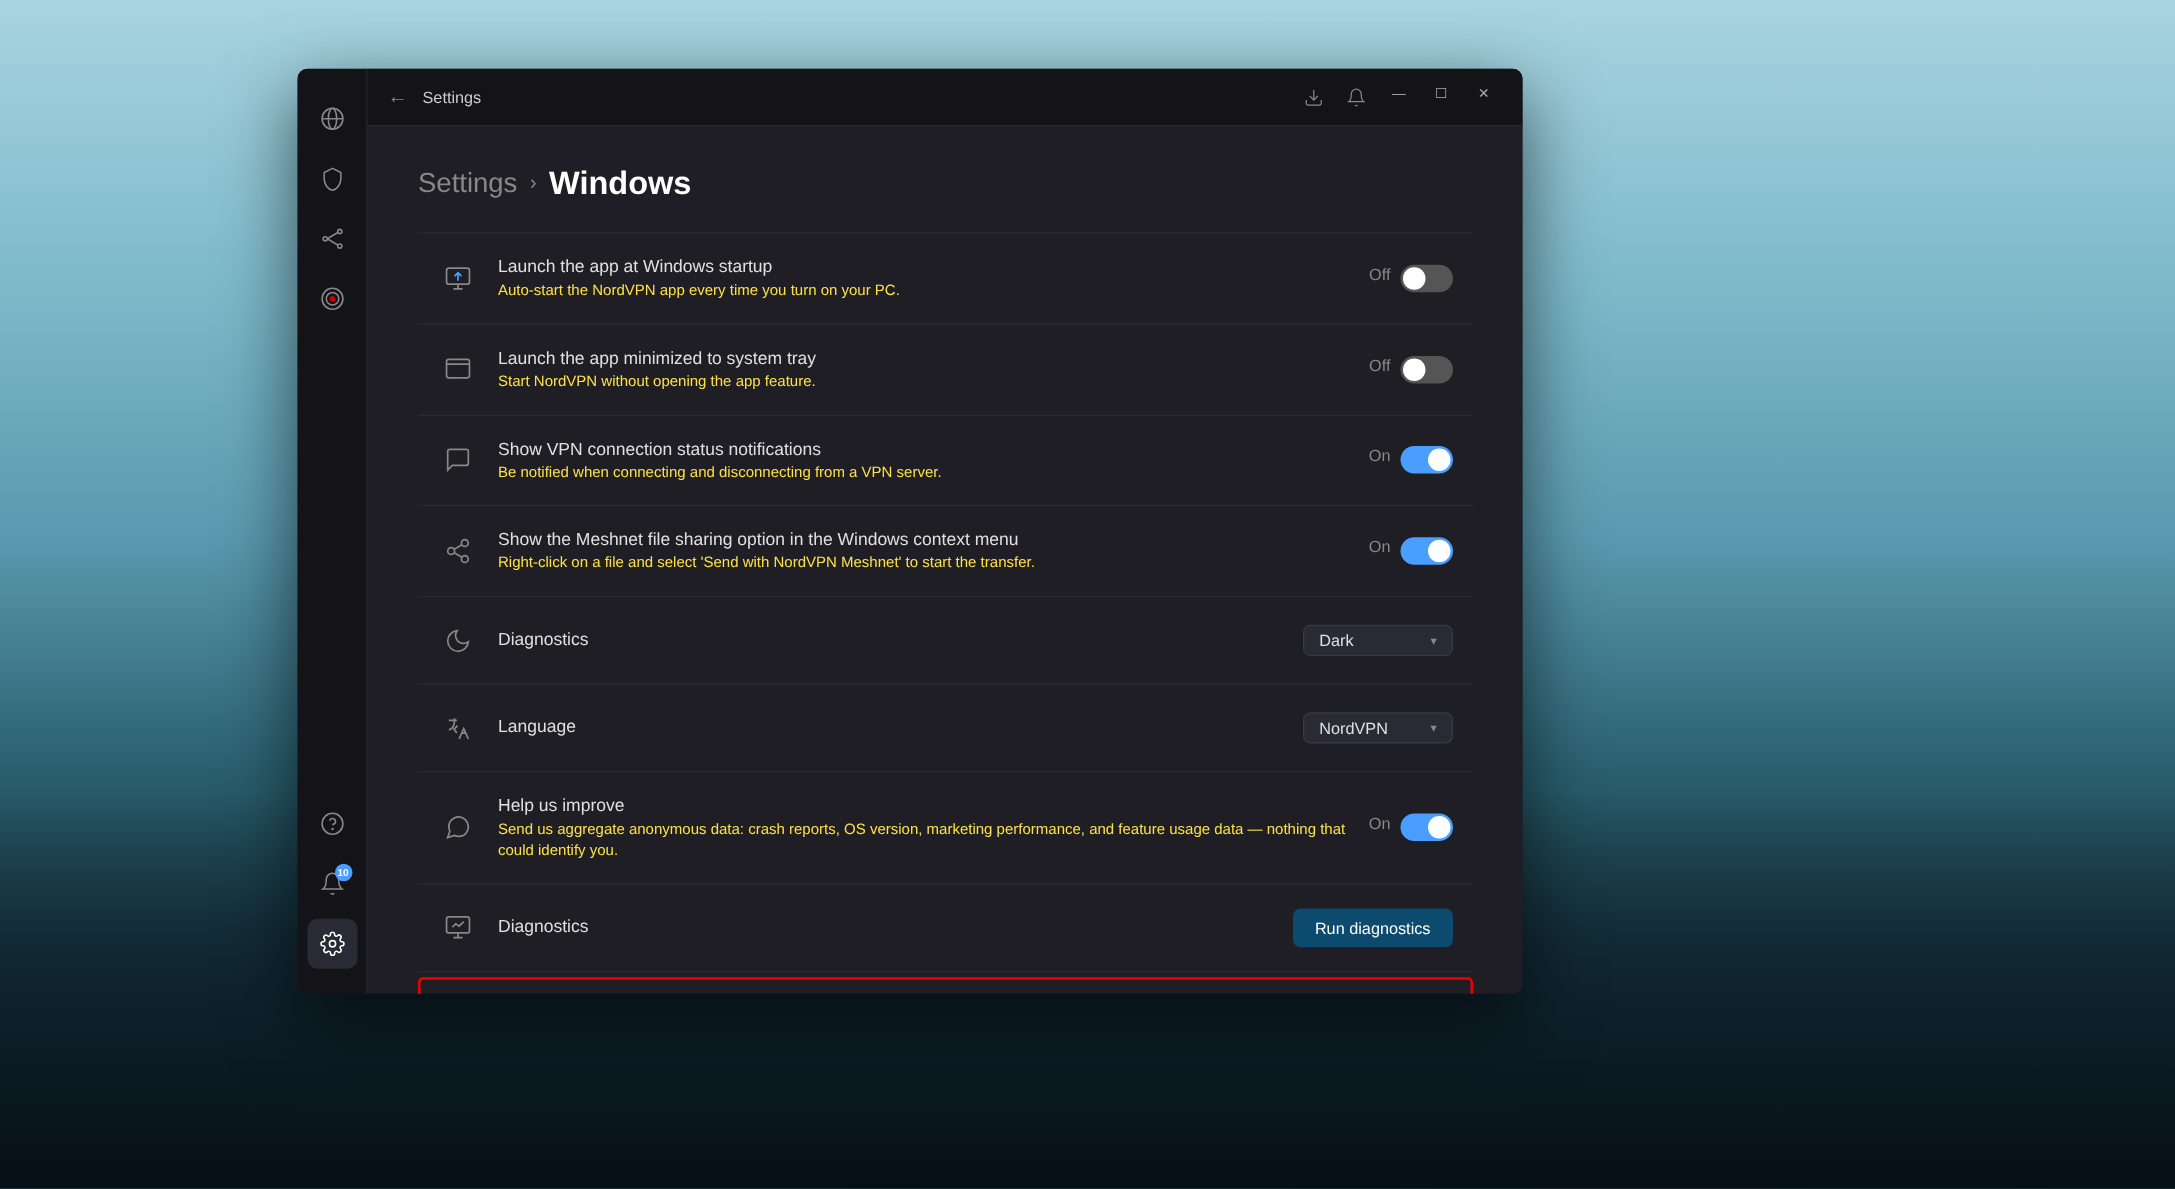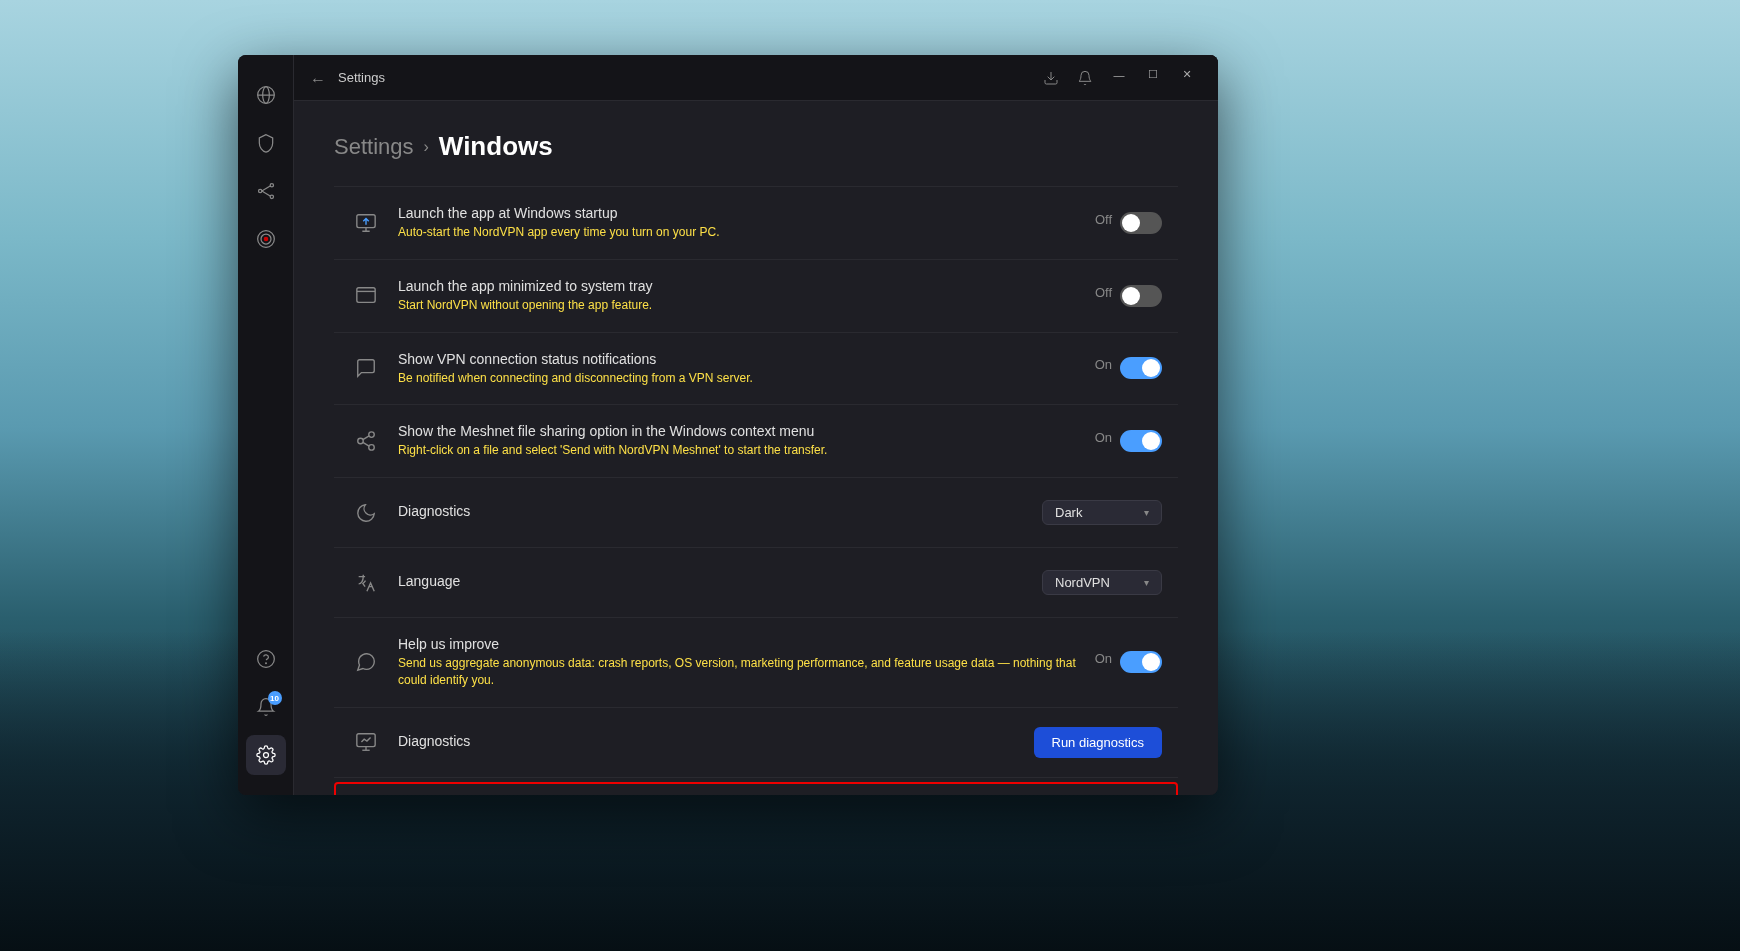--- a/index.html
+++ b/index.html
@@ -297,21 +297,21 @@
       justify-content: space-between;
     }
 
     .dropdown-arrow {
       color: #888;
       font-size: 10px;
     }
 
     
     .btn-primary {
-      background: #1d4ed8;
+      background: #0c4a6e;
       color: #fff;
       border: none;
       border-radius: 6px;
       padding: 8px 18px;
       font-size: 13px;
       cursor: pointer;
       font-weight: 500;
     }
 
     

